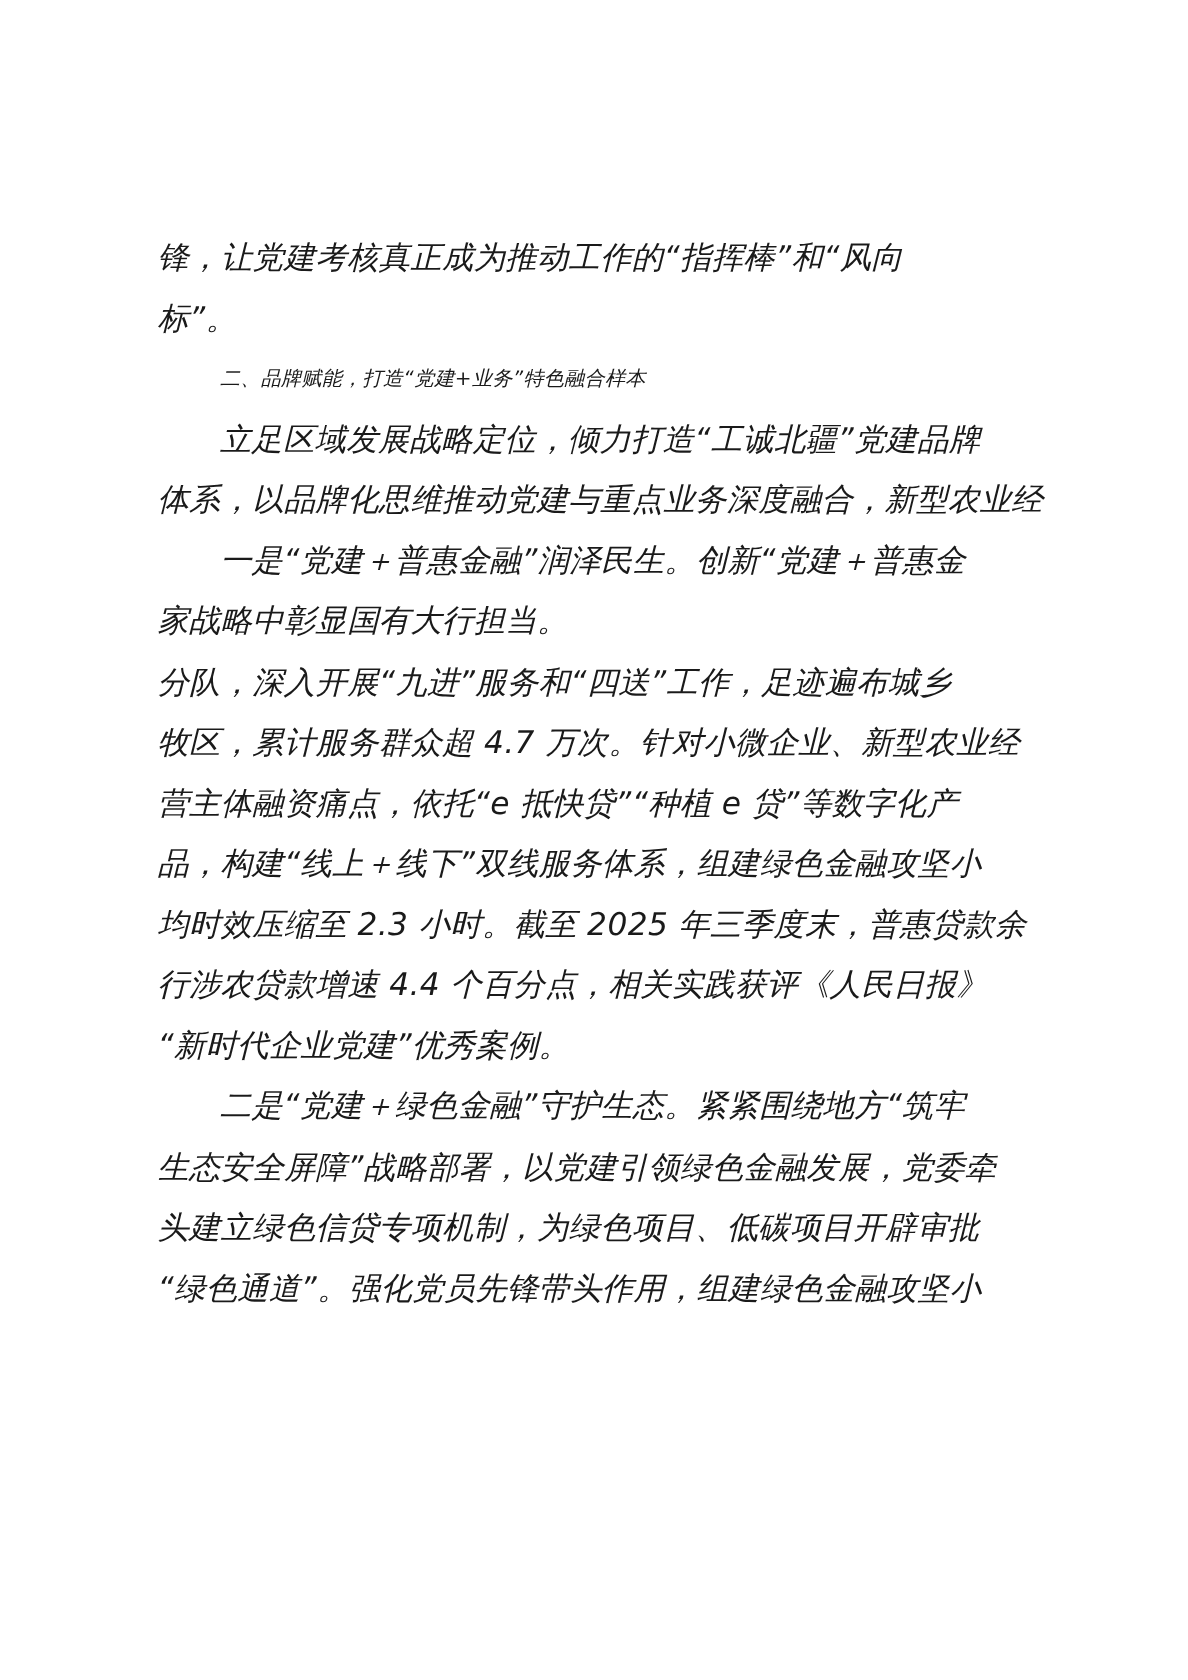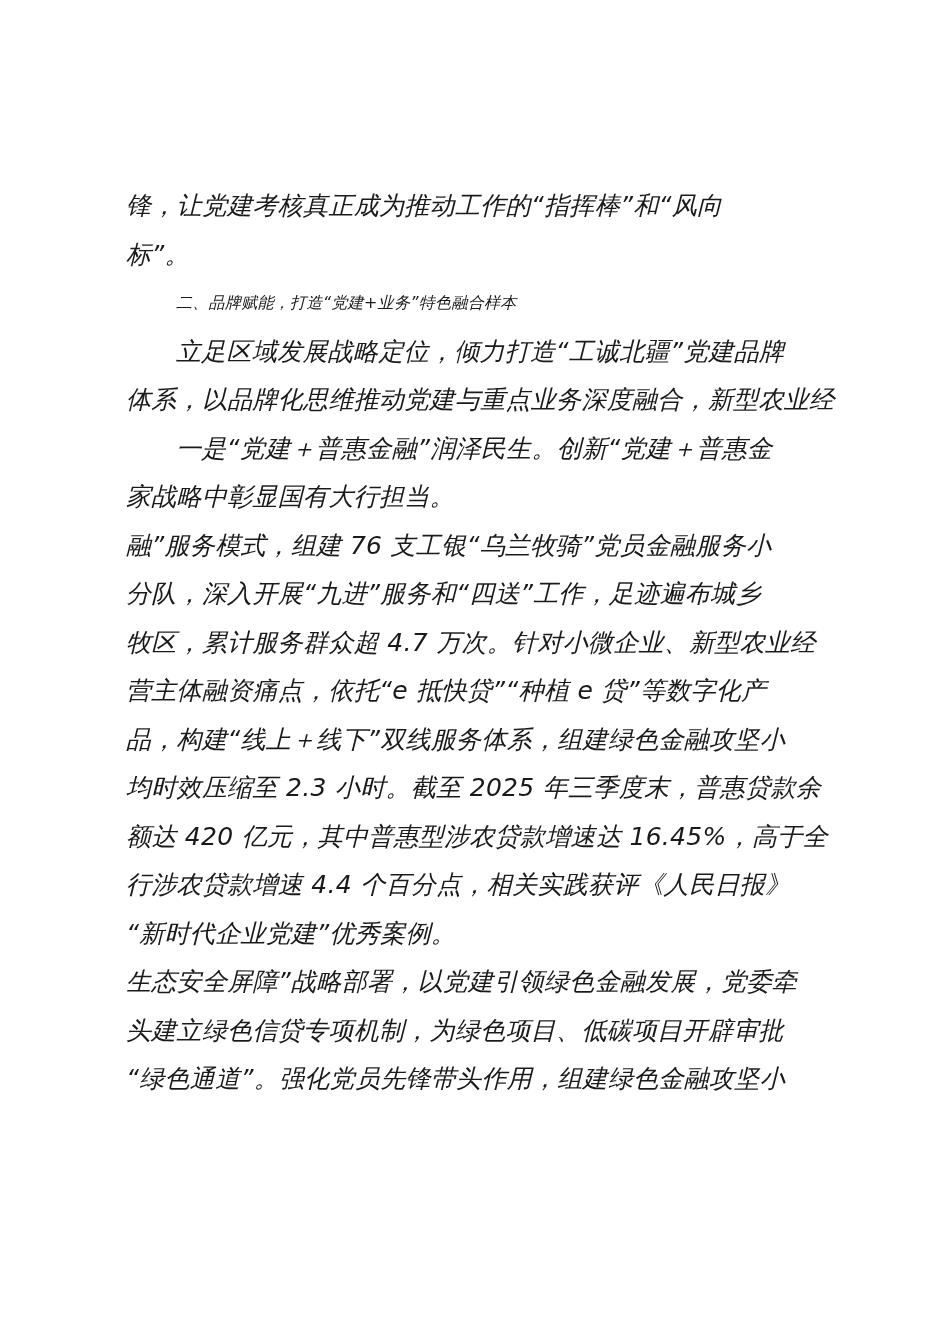--- a/index.html
+++ b/index.html
@@ -49,26 +49,25 @@
 
 <div class="page">
   <div class="content">
     <div class="line">锋，让党建考核真正成为推动工作的“指挥棒”和“风向</div>
     <div class="line">标”。</div>
     <div class="line indent heading">二、品牌赋能，打造“党建+业务”特色融合样本</div>
     <div class="line indent">立足区域发展战略定位，倾力打造“工诚北疆”党建品牌</div>
     <div class="line">体系，以品牌化思维推动党建与重点业务深度融合，新型农业经</div>
     <div class="line indent">一是“党建＋普惠金融”润泽民生。创新“党建＋普惠金</div>
     <div class="line">家战略中彰显国有大行担当。</div>
-    <div class="line">融”服务模式，组建 76 支工银“乌兰牧骑”党员金融服务小</div>
     <div class="line">分队，深入开展“九进”服务和“四送”工作，足迹遍布城乡</div>
     <div class="line">牧区，累计服务群众超 4.7 万次。针对小微企业、新型农业经</div>
     <div class="line">营主体融资痛点，依托“e 抵快贷”“种植 e 贷”等数字化产</div>
     <div class="line">品，构建“线上＋线下”双线服务体系，组建绿色金融攻坚小</div>
     <div class="line">均时效压缩至 2.3 小时。截至 2025 年三季度末，普惠贷款余</div>
-    <div class="line">额达 420 亿元，其中普惠型涉农贷款增速达 16.45%，高于全</div>
     <div class="line">行涉农贷款增速 4.4 个百分点，相关实践获评《人民日报》</div>
     <div class="line">“新时代企业党建”优秀案例。</div>
+    <div class="line indent">二是“党建＋绿色金融”守护生态。紧紧围绕地方“筑牢</div>
     <div class="line">生态安全屏障”战略部署，以党建引领绿色金融发展，党委牵</div>
     <div class="line">头建立绿色信贷专项机制，为绿色项目、低碳项目开辟审批</div>
     <div class="line">“绿色通道”。强化党员先锋带头作用，组建绿色金融攻坚小</div>
   </div>
 </div>
 
 </body></html>

